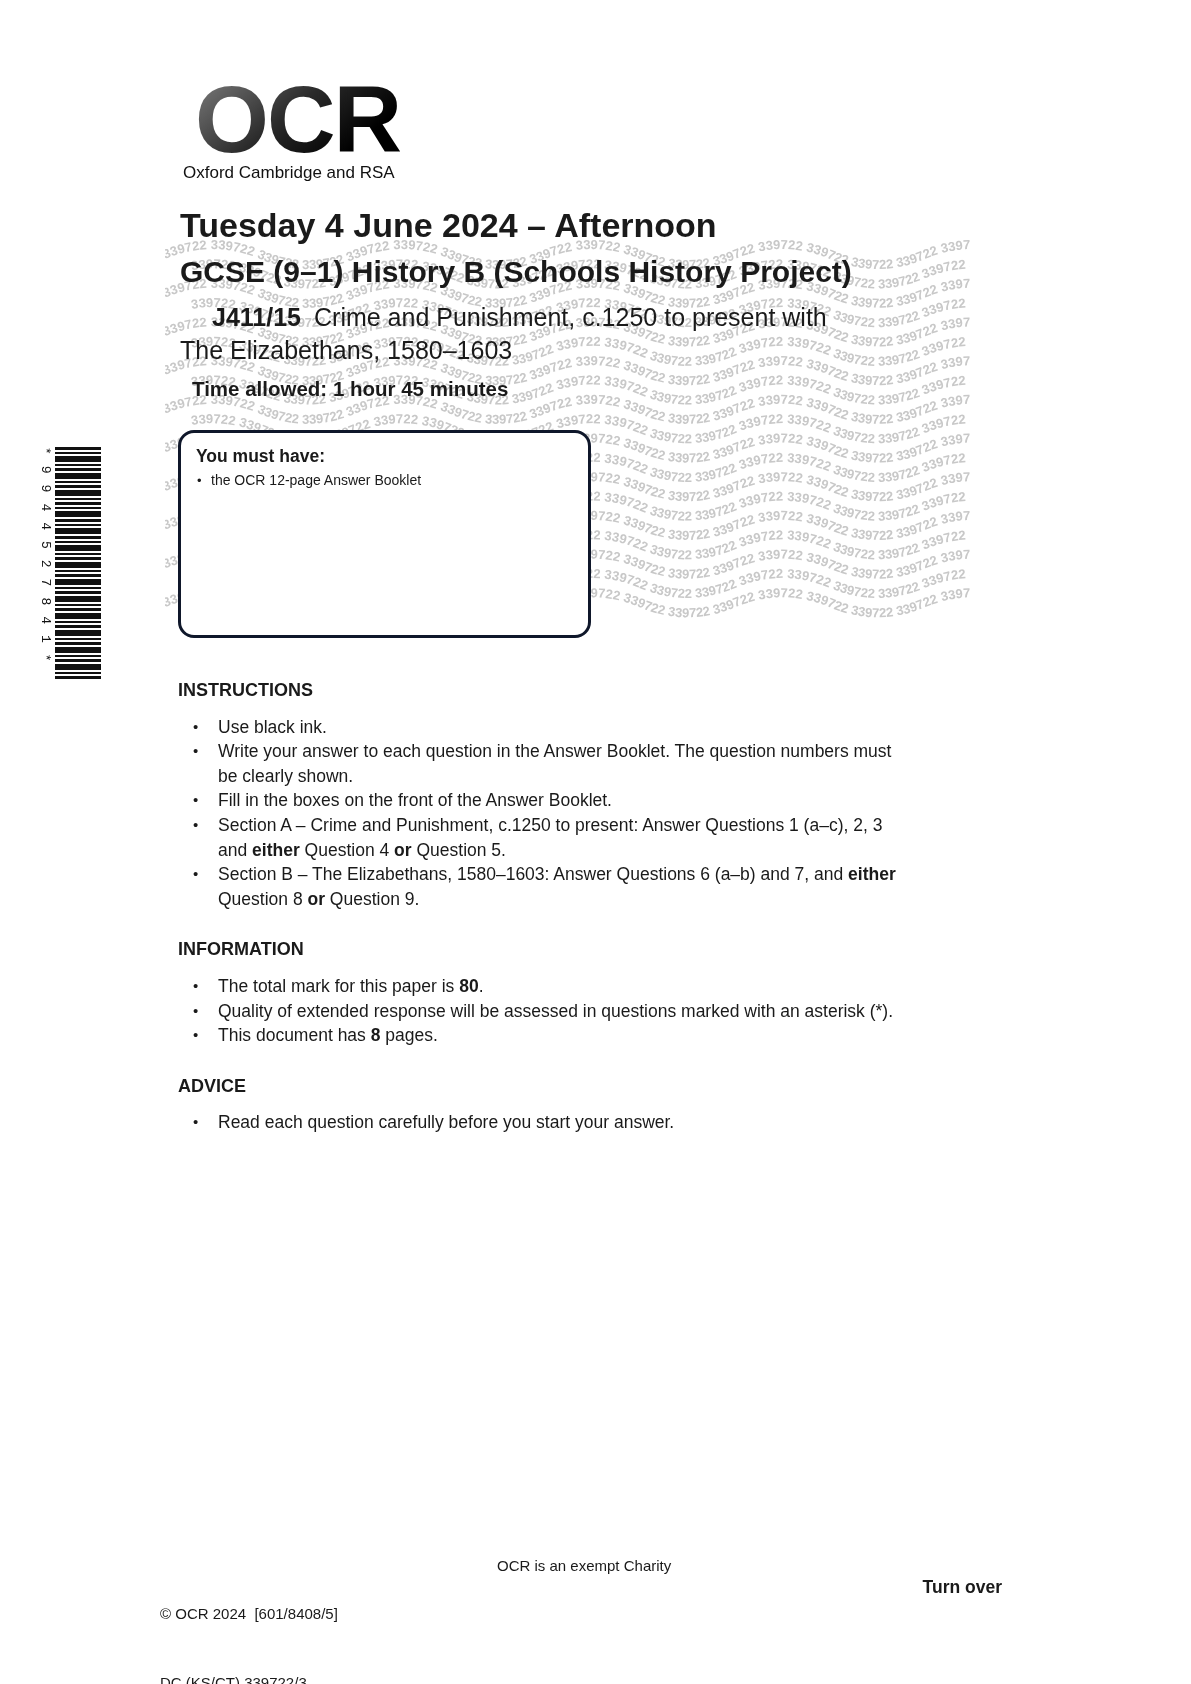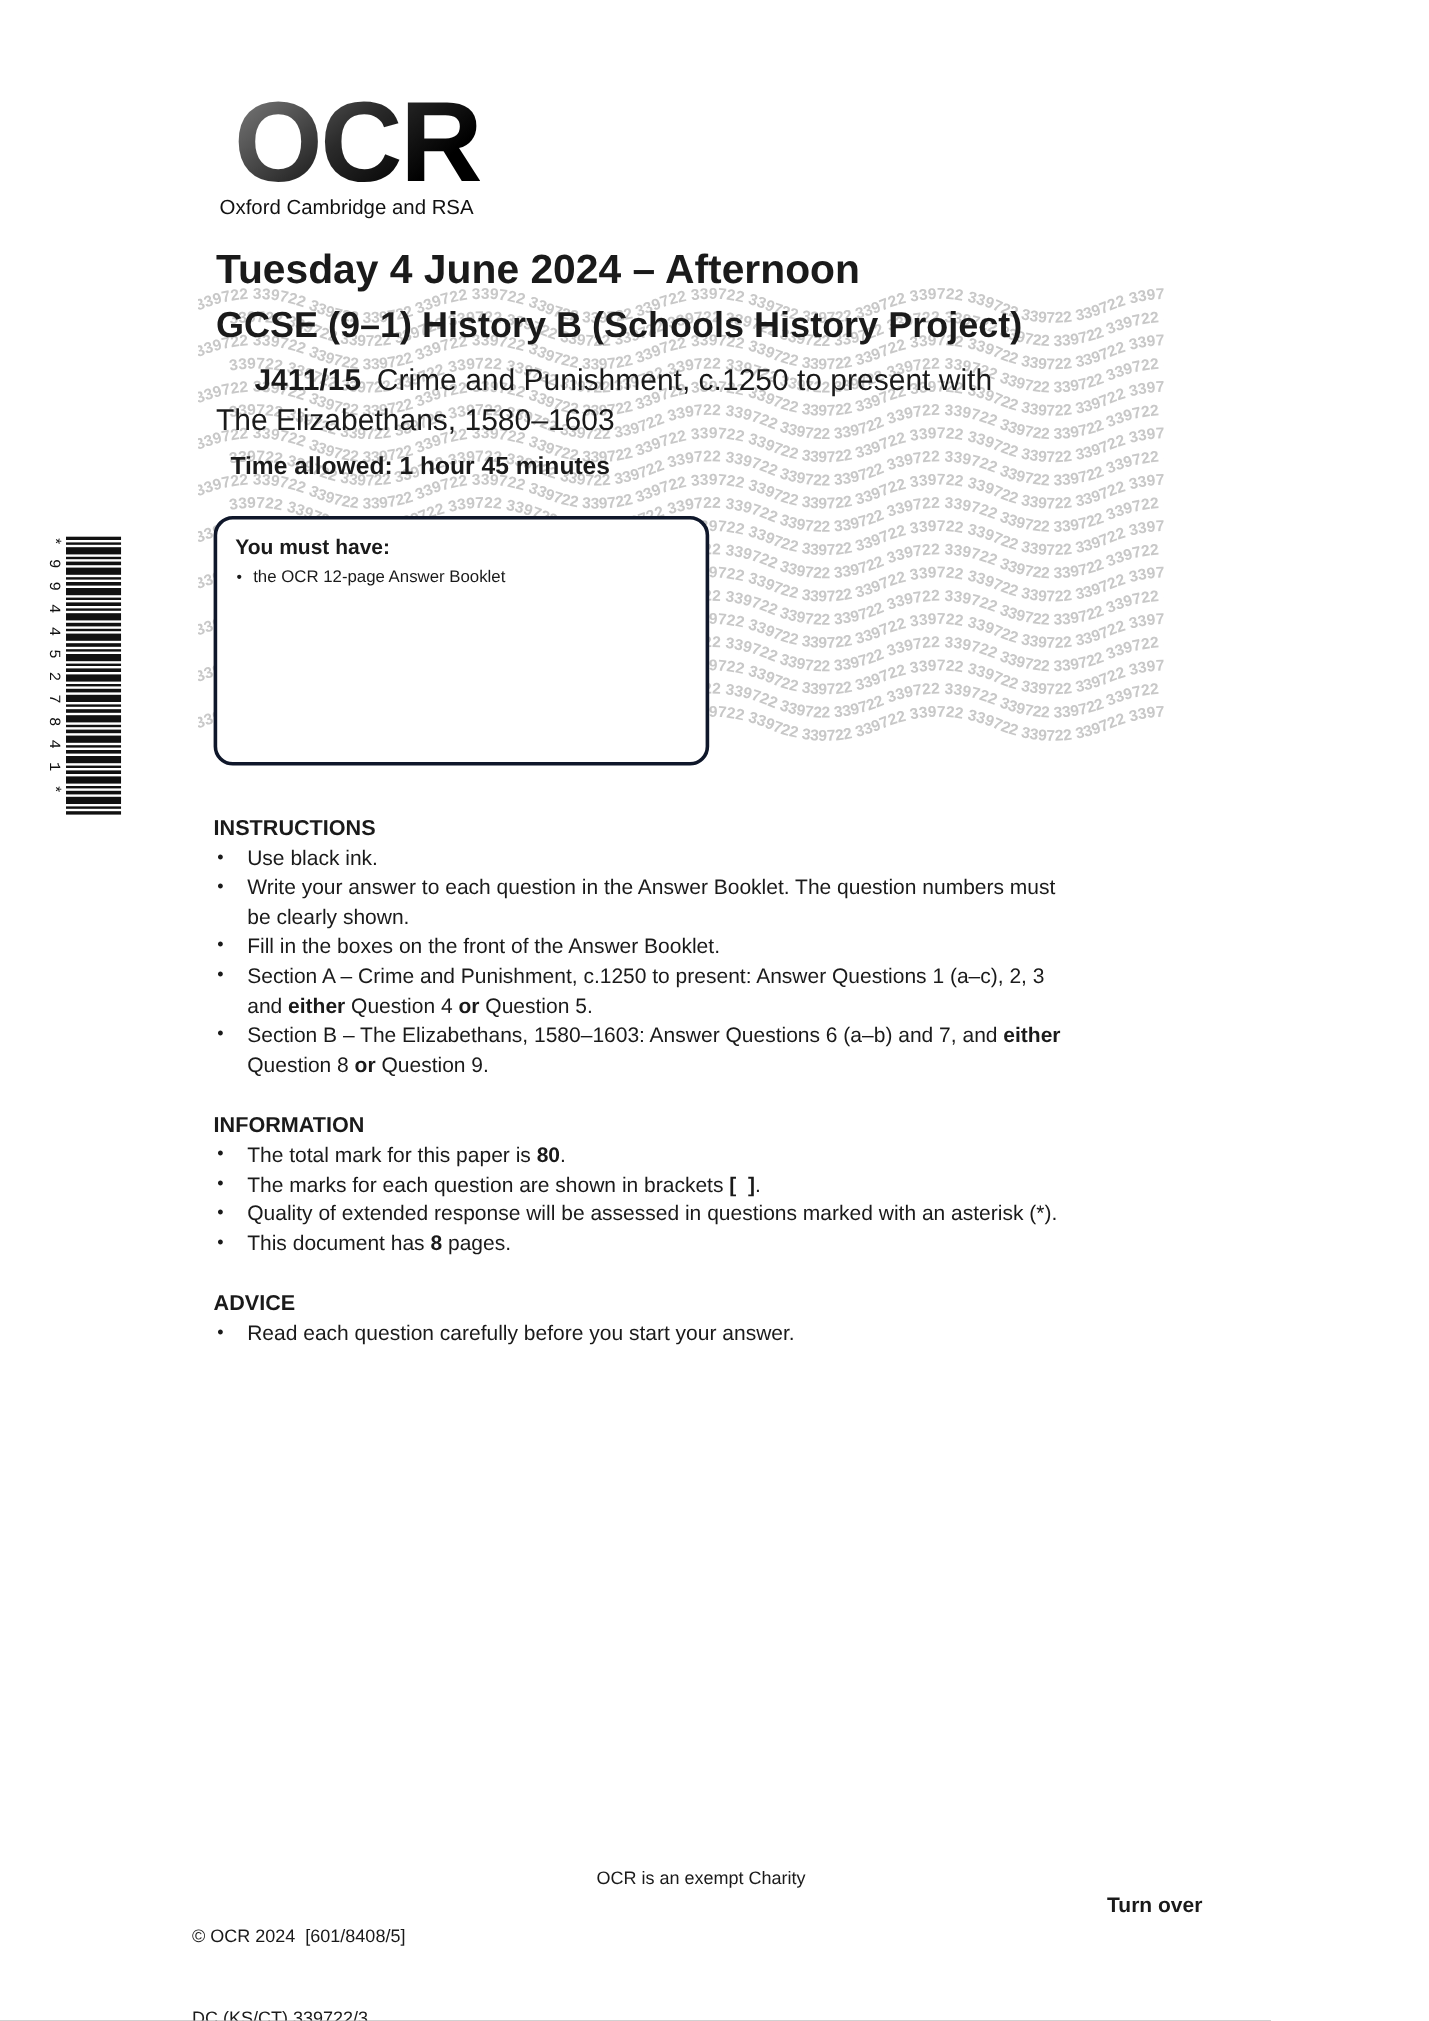--- a/index.html
+++ b/index.html
@@ -38,21 +38,21 @@
   .must-h{font-weight:bold;font-size:17.5px;}
   .must ul{margin:5px 0 0 0;padding:0;list-style:none;}
   .must li{font-size:14px;padding-left:15px;position:relative;}
   .must li::before{content:"\2022";position:absolute;left:1px;top:1px;font-size:13px;}
 
   
   #sections{position:absolute;left:178px;top:678px;width:860px;z-index:2;
             font-size:17.5px;line-height:24.6px;}
   #sections h3{font-size:18px;font-weight:bold;margin:0;}
   #sections h3:not(:first-child){margin-top:26px;}
-  #sections ul{margin:0;padding:0;list-style:none;}
+  #sections ul{margin:12px;padding:0;list-style:none;}
   #sections li{padding-left:28px;position:relative;white-space:pre-wrap;}
   #sections li::before{content:"\2022";position:absolute;left:3px;top:0;font-size:15px;}
   .b{font-weight:bold;}
 
   
   .f-left{position:absolute;left:160px;top:1556px;font-size:15px;line-height:23px;z-index:2;white-space:pre;}
   .f-charity{position:absolute;left:497px;top:1557px;font-size:15px;z-index:2;}
   .f-turn{position:absolute;right:189px;top:1577px;font-size:17.5px;font-weight:bold;z-index:2;}
 </style>
 </head>
@@ -203,21 +203,20 @@
 be clearly shown.</span></li>
         <li><span>Fill in the boxes on the front of the Answer Booklet.</span></li>
         <li><span>Section A – Crime and Punishment, c.1250 to present: Answer Questions 1 (a–c), 2, 3
 and </span><span class="b">either</span><span> Question 4 </span><span class="b">or</span><span> Question 5.</span></li>
         <li><span>Section B – The Elizabethans, 1580–1603: Answer Questions 6 (a–b) and 7, and </span><span class="b">either</span><span>
 Question 8 </span><span class="b">or</span><span> Question 9.</span></li>
       </ul>
       <h3>INFORMATION</h3>
       <ul>
         <li><span>The total mark for this paper is </span><span class="b">80</span><span>.</span></li>
-        <li><span>The marks for each question are shown in brackets </span><span class="b">[  ]</span><span>.</span></li>
         <li><span>Quality of extended response will be assessed in questions marked with an asterisk (*).</span></li>
         <li><span>This document has </span><span class="b">8</span><span> pages.</span></li>
       </ul>
       <h3>ADVICE</h3>
       <ul>
         <li><span>Read each question carefully before you start your answer.</span></li>
       </ul>
     </div>
 
   <div class="f-left">

